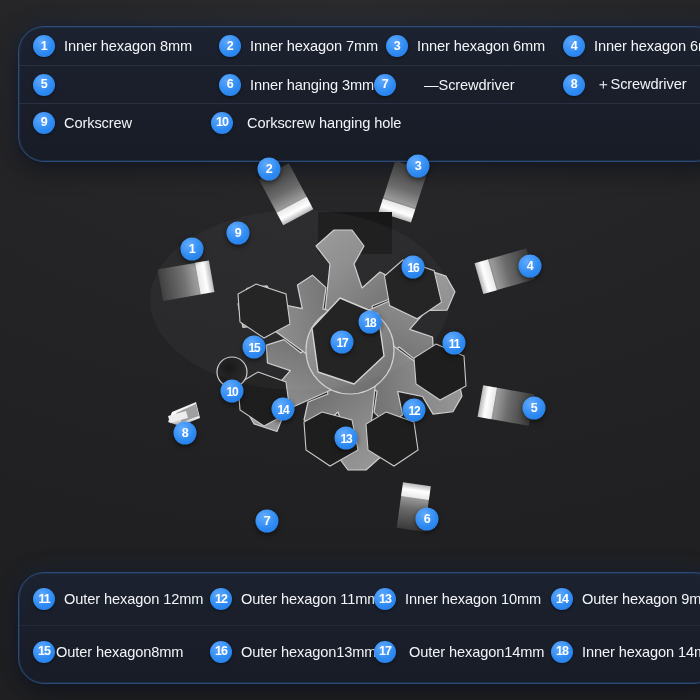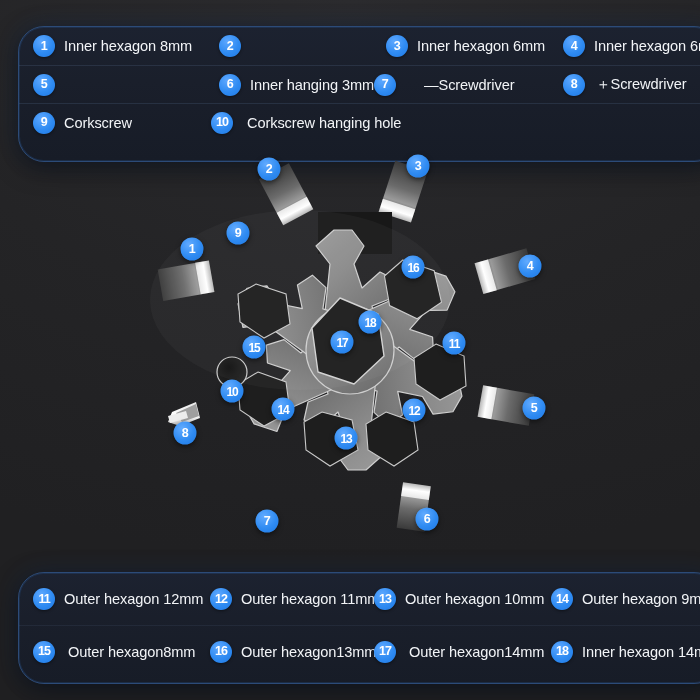--- a/index.html
+++ b/index.html
@@ -94,20 +94,21 @@
 
   <div class="legend-panel" id="legend-top">
 
     <div class="legend-row">
       <div class="legend-item" style="width:186px">
         <span class="badge">1</span>
         <span class="lbl">Inner hexagon 8mm</span>
       </div>
       <div class="legend-item" style="width:167px">
         <span class="badge">2</span>
+        <span class="lbl">Inner hexagon 7mm</span>
       </div>
       <div class="legend-item" style="width:177px">
         <span class="badge">3</span>
         <span class="lbl">Inner hexagon 6mm</span>
       </div>
       <div class="legend-item">
         <span class="badge">4</span>
         <span class="lbl">Inner hexagon 6mm</span>
       </div>
     </div>
@@ -308,32 +309,32 @@
       <div class="legend-item" style="width:177px">
         <span class="badge wide">11</span>
         <span class="lbl">Outer hexagon 12mm</span>
       </div>
       <div class="legend-item" style="width:164px">
         <span class="badge wide">12</span>
         <span class="lbl">Outer hexagon 11mm</span>
       </div>
       <div class="legend-item" style="width:177px">
         <span class="badge wide">13</span>
-        <span class="lbl">Outer hexagon 10mm</span>
+        <span class="lbl">Inner hexagon 10mm</span>
       </div>
       <div class="legend-item">
         <span class="badge wide">14</span>
         <span class="lbl">Outer hexagon 9mm</span>
       </div>
     </div>
 
     <div class="legend-row">
       <div class="legend-item" style="width:177px">
         <span class="badge wide">15</span>
-        <span class="lbl" style="margin-left:13px">Outer hexagon8mm</span>
+        <span class="lbl" style="margin-left:1px">Outer hexagon8mm</span>
       </div>
       <div class="legend-item" style="width:164px">
         <span class="badge wide">16</span>
         <span class="lbl">Outer hexagon13mm</span>
       </div>
       <div class="legend-item" style="width:177px">
         <span class="badge wide">17</span>
         <span class="lbl" style="margin-left:13px">Outer hexagon14mm</span>
       </div>
       <div class="legend-item">

